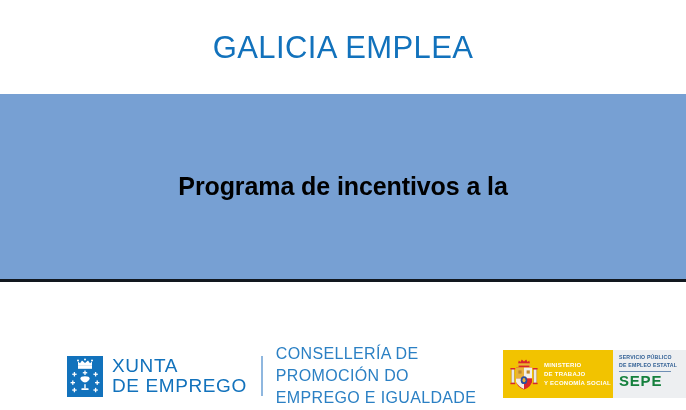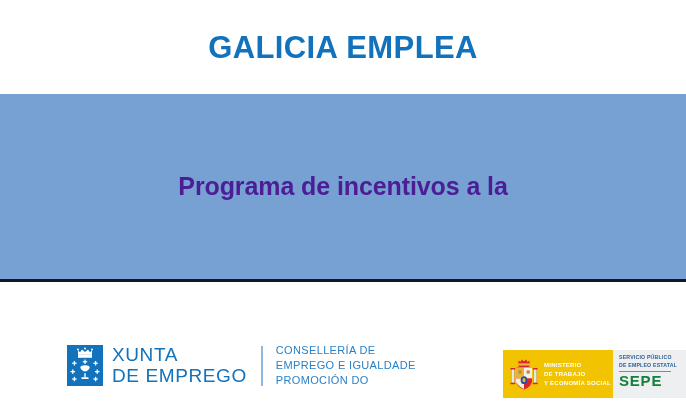--- a/index.html
+++ b/index.html
@@ -19,40 +19,40 @@
   
   .top-band {
     height: 94px;
     background: #ffffff;
     display: flex;
     align-items: center;
     justify-content: center;
   }
   .main-title {
     font-size: 31px;
-    font-weight: bold;
+    font-weight: normal;
     color: #1272BC;
     letter-spacing: 0.4px;
     text-align: center;
     line-height: 1;
     white-space: nowrap;
   }
 
   
   .banner {
     height: 188px;
     background: #77A0D3;
     border-bottom: 3px solid #12181f;
     display: flex;
     align-items: center;
     justify-content: center;
     box-sizing: border-box;
   }
   .banner-text {
-    color: #4c1d95;
+    color: #000000;
     font-size: 25px;
     font-weight: bold;
     line-height: 1.32;
     text-align: right;
     padding: 0 16px;
     letter-spacing: -0.1px;
   }
   .banner-line {
     display: block;
     white-space: nowrap;
@@ -100,21 +100,21 @@
   .xunta-divider {
     width: 2px;
     height: 40px;
     background: #8FB7DF;
     margin: 0 13px 0 14px;
     flex: none;
   }
 
   .consellería {
     color: #2B80C4;
-    font-size: 11px;
+    font-size: 16px;
     line-height: 1.38;
     letter-spacing: 0.35px;
     white-space: nowrap;
   }
   .consellería span { display: block; }
 
   
   .ministry-block {
     position: absolute;
     left: 503px;
@@ -251,22 +251,22 @@
 
     <div class="xunta-words">
       <span>XUNTA</span>
       <span>DE EMPREGO</span>
     </div>
 
     <div class="xunta-divider"></div>
 
     <div class="consellería">
       <span>CONSELLERÍA DE</span>
+      <span>PROMOCIÓN DO</span>
       <span>EMPREGO E IGUALDADE</span>
-      <span>PROMOCIÓN DO</span>
     </div>
   </div>
 
   <div class="ministry-block">
     <div class="ministry-arms">
       <svg width="30" height="36" viewBox="0 0 30 36" xmlns="http://www.w3.org/2000/svg">
 
         <g>
           <path d="M9 7.6 L21 7.6 L20.2 4.6 L18.6 6.0 L17.2 3.4 L15 5.4 L12.8 3.4 L11.4 6.0 L9.8 4.6 Z" fill="#D9262C"></path>
           <rect x="8.6" y="7.6" width="12.8" height="2.0" fill="#E8B23A"></rect>

